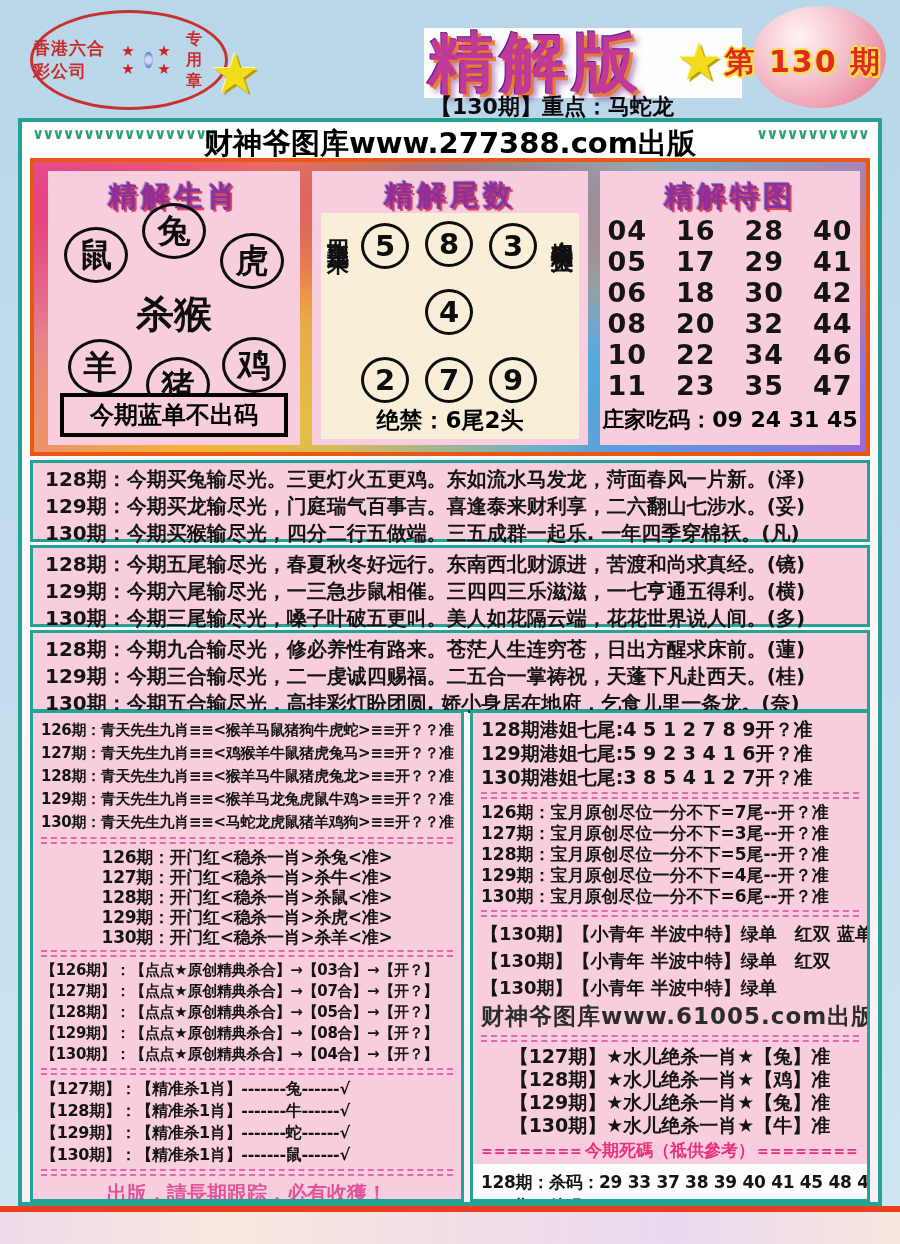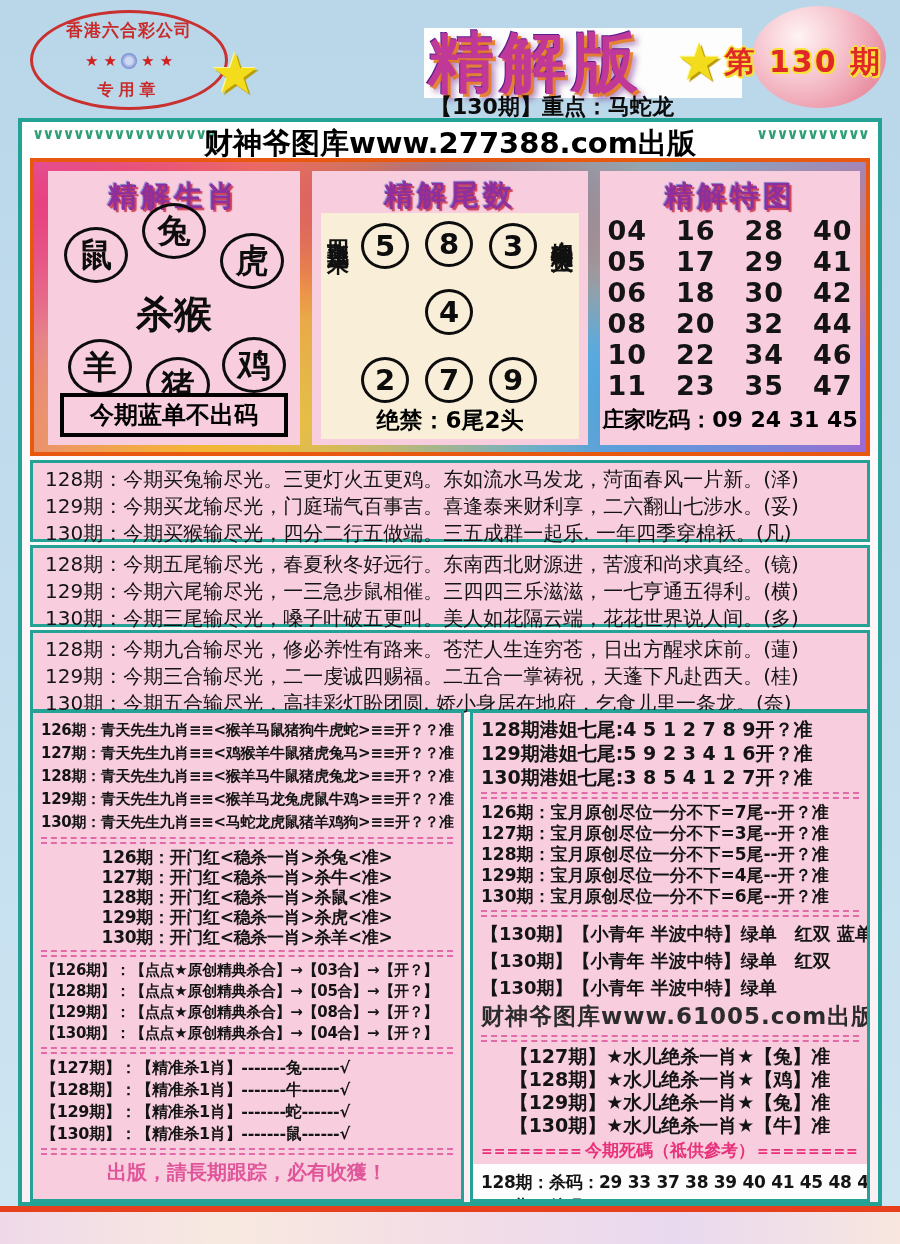--- a/index.html
+++ b/index.html
@@ -3,21 +3,21 @@
 <meta charset="utf-8">
 <style>
   *{box-sizing:border-box;margin:0;padding:0}
   body{font-family:"DejaVu Sans",sans-serif;background:#9fc4da}
   #page{position:relative;width:900px;height:1244px;margin:0 auto;overflow:hidden;
     background:linear-gradient(180deg,#b9d7e9 0%,#c3ddee 50%,#cfe6f2 100%)}
   .abs{position:absolute}
 
   
   .stamp{left:30px;top:10px;width:198px;height:100px;border:3px solid #c93030;border-radius:50%;
-    display:flex;flex-direction:column;align-items:center;justify-content:center;gap:10px;color:#c92a2a}
+    display:flex;flex-direction:row;align-items:center;justify-content:center;gap:10px;color:#c92a2a}
   .stamp-l1{font-size:17px;font-weight:bold;letter-spacing:1px}
   .stamp-l2{font-size:16px;font-weight:bold;letter-spacing:5px}
   .stamp-stars{display:flex;align-items:center;gap:4px;font-size:15px;color:#d02020;font-weight:bold}
   .stamp-flower{width:16px;height:16px;border-radius:50%;
     background:radial-gradient(circle at 50% 50%,#cfd8f2 0 30%,#3550b8 100%)}
   .hdr-star{color:#f2dc1c;text-shadow:2px 2px 1px #b89a00,-1px -1px 0 #fff8a0;line-height:1}
   .title-backdrop{left:424px;top:28px;width:318px;height:70px;background:#fdfdfd}
   .main-title{left:428px;top:18px;font-size:66px;font-weight:bold;letter-spacing:6px;color:#c03898;
     text-shadow:3px 3px 0 rgba(232,120,24,.85),6px 6px 6px rgba(110,30,140,.55),-1px -1px 0 #5a2090}
   .ball{right:14px;top:6px;width:134px;height:102px;border-radius:50%;
@@ -57,21 +57,21 @@
     display:flex;align-items:center;justify-content:center;font-size:29px;font-weight:bold;color:#0d0d0d}
   .tfoot{position:absolute;left:0;bottom:3px;width:100%;text-align:center;font-size:23px;font-weight:bold;color:#000}
   .sbox{left:566px;top:9px;width:260px;height:274px;padding-top:6px}
   .spec-rows{position:absolute;left:0;top:44px;width:100%;display:flex;flex-direction:row;gap:14px}
   .spec-row{text-align:center;font-size:27px;font-weight:bold;color:#141414;letter-spacing:1px;word-spacing:4px}
   .sfoot{position:absolute;left:0;bottom:10px;width:100%;text-align:center;font-size:22px;font-weight:bold;color:#000}
 
   
   .poem-box{left:8px;width:840px;height:82px;border:3px solid #23a295;background:#f8cede;
     padding:3px 12px;display:flex;flex-direction:column;justify-content:space-around}
-  .prow{font-size:20px;font-weight:normal;color:#141414;white-space:nowrap}
+  .prow{font-size:20px;font-weight:bold;color:#141414;white-space:nowrap}
 
   
   .lcol{left:8px;top:588px;width:434px;height:492px;border:3px solid #23a295;background:#f8cede;
     padding:6px 8px;overflow:hidden}
   .rcol{left:448px;top:588px;width:400px;height:492px;border:3px solid #23a295;background:#f8cede;
     padding:4px 8px;overflow:hidden}
   .dash-sep{height:7px;border-top:2px dashed #e36aa8;border-bottom:2px dashed #e36aa8;margin:3px 0}
   .lrow{font-size:15px;font-weight:bold;color:#141414;line-height:23px;white-space:nowrap;letter-spacing:-.3px}
   .krow{font-size:17px;line-height:20px;text-align:center}
   .ddrow{font-size:15px;line-height:21px}
@@ -187,20 +187,21 @@
       <div class="lrow">129期：青天先生九肖≡≡&lt;猴羊马龙兔虎鼠牛鸡&gt;≡≡开？？准</div>
       <div class="lrow">130期：青天先生九肖≡≡&lt;马蛇龙虎鼠猪羊鸡狗&gt;≡≡开？？准</div>
       <div class="dash-sep"></div>
       <div class="lrow krow">126期：开门红&lt;稳杀一肖&gt;杀兔&lt;准&gt;</div>
       <div class="lrow krow">127期：开门红&lt;稳杀一肖&gt;杀牛&lt;准&gt;</div>
       <div class="lrow krow">128期：开门红&lt;稳杀一肖&gt;杀鼠&lt;准&gt;</div>
       <div class="lrow krow">129期：开门红&lt;稳杀一肖&gt;杀虎&lt;准&gt;</div>
       <div class="lrow krow">130期：开门红&lt;稳杀一肖&gt;杀羊&lt;准&gt;</div>
       <div class="dash-sep"></div>
       <div class="lrow ddrow">【126期】：【点点★原创精典杀合】→【03合】→【开？】</div>
+      <div class="lrow ddrow">【127期】：【点点★原创精典杀合】→【07合】→【开？】</div>
       <div class="lrow ddrow">【128期】：【点点★原创精典杀合】→【05合】→【开？】</div>
       <div class="lrow ddrow">【129期】：【点点★原创精典杀合】→【08合】→【开？】</div>
       <div class="lrow ddrow">【130期】：【点点★原创精典杀合】→【04合】→【开？】</div>
       <div class="dash-sep"></div>
       <div class="lrow jzrow">【127期】：【精准杀1肖】-------兔------√</div>
       <div class="lrow jzrow">【128期】：【精准杀1肖】-------牛------√</div>
       <div class="lrow jzrow">【129期】：【精准杀1肖】-------蛇------√</div>
       <div class="lrow jzrow">【130期】：【精准杀1肖】-------鼠------√</div>
       <div class="dash-sep"></div>
       <div class="lfooter">出版，請長期跟踪，必有收獲！</div>

